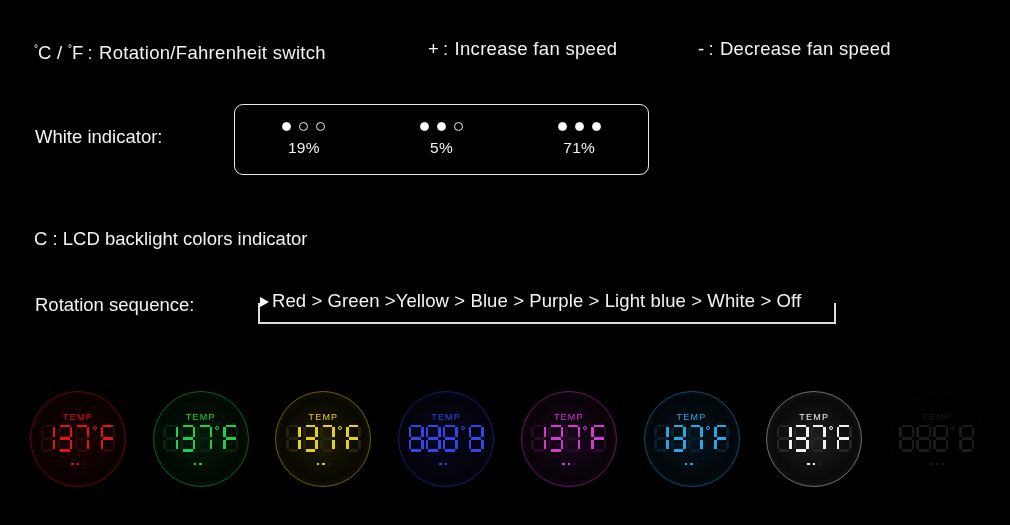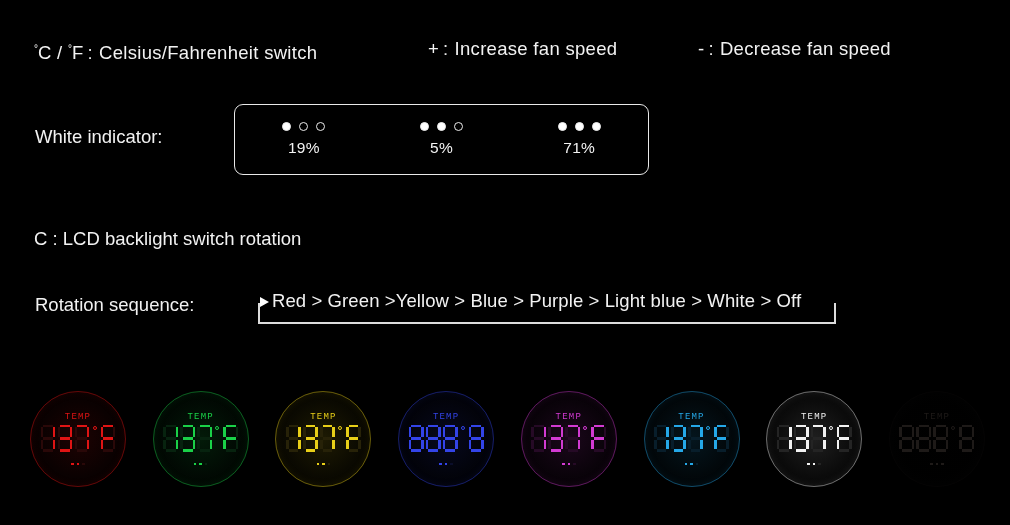--- a/index.html
+++ b/index.html
@@ -194,21 +194,21 @@
     background: #050505;
   }
   .lcd-display .bezel {
     position: absolute;
     left: 0; top: 0; right: 0; bottom: 0;
     border-radius: 50%;
     box-sizing: border-box;
     border: 1px solid rgba(255,255,255,0.16);
   }
   .lcd-temp-label {
-    font-family: Liberation Mono, monospace;
+    font-family: Liberation Sans, sans-serif;
     font-size: 9px;
     letter-spacing: 1.2px;
     margin-bottom: 3px;
     position: relative;
     z-index: 2;
   }
   .lcd-digits {
     display: flex;
     align-items: flex-start;
     gap: 2px;
@@ -274,21 +274,21 @@
     border-width: 1.4px;
     border-style: solid;
   }
 </style>
 </head>
 <body>
 
 <div id="legend-row">
 
   <div class="legend-item" id="legend-temp-unit">
-    <span class="legend-key"><span class="deg-mark">°</span><span>C</span><span> / </span><span class="deg-mark">°</span><span>F</span></span><span class="legend-sep">:</span><span class="legend-desc">Celsius/Fahrenheit switch</span>
+    <span class="legend-key"><span class="deg-mark">°</span><span>C</span><span> / </span><span class="deg-mark">°</span><span>F</span></span><span class="legend-sep">:</span><span class="legend-desc">Rotation/Fahrenheit switch</span>
   </div>
 
   <div class="legend-item" id="legend-decrease">
     <span class="legend-key">-</span><span class="legend-sep">:</span><span class="legend-desc">Decrease fan speed</span>
   </div>
 
   <div class="legend-item" id="legend-increase">
     <span class="legend-key">+</span><span class="legend-sep">:</span><span class="legend-desc">Increase fan speed</span>
   </div>
 
@@ -317,21 +317,21 @@
         <div class="dot-row">
           <span class="dot filled"></span>
           <span class="dot filled"></span>
           <span class="dot filled"></span>
         </div>
         <div class="speed-step-label">71%</div>
       </div>
     </div>
 </div>
 
-<div id="backlight-heading">C : LCD backlight switch rotation</div>
+<div id="backlight-heading">C : LCD backlight colors indicator</div>
 
 <div id="rotation-row">
   <div id="rotation-sequence-label">Rotation sequence:</div>
   <div id="rotation-loop">
     <div id="loop-left-stub"></div>
     <div id="loop-right-stub"></div>
     <div id="loop-bottom"></div>
     <div id="loop-arrowhead"></div>
     <div id="rotation-sequence-text">Red &gt; Green &gt;Yellow &gt; Blue &gt; Purple &gt; Light blue &gt; White &gt; Off</div>
   </div>

